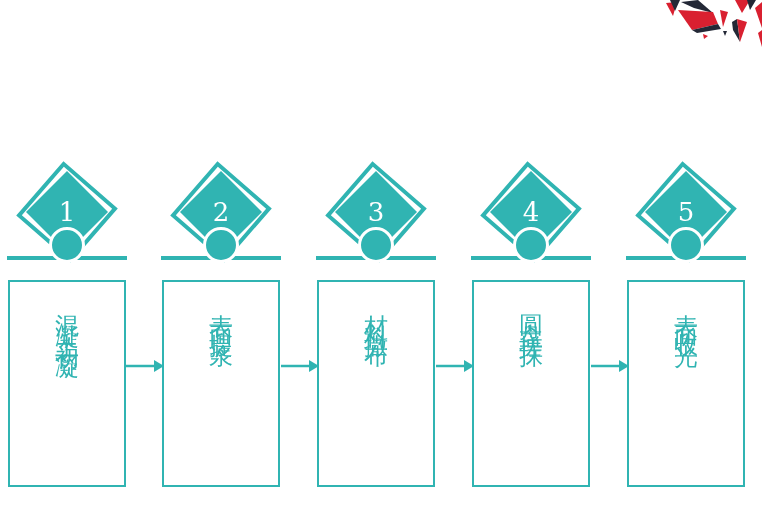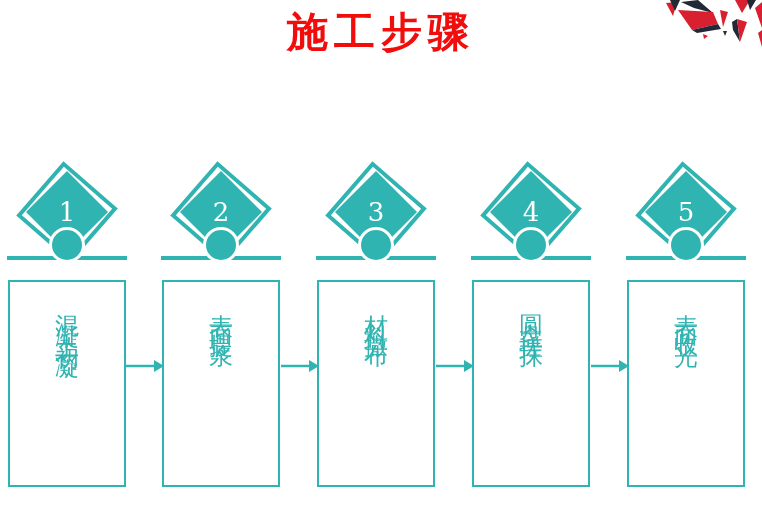--- a/index.html
+++ b/index.html
@@ -94,21 +94,20 @@
   .flow-arrow{position:absolute;top:356px;width:48px;height:20px;}
   .ar-1{left:120px;}.ar-2{left:275px;}.ar-3{left:430px;}.ar-4{left:585px;}
   .flow-arrow line{stroke:var(--accent);stroke-width:2.5;}
   .flow-arrow polygon{fill:var(--accent);}
 </style>
 </head>
 <body>
 
 <div class="canvas">
 
-  <div class="slide-title">施工步骤</div>
 
   <svg class="deco" viewBox="0 0 100 60" aria-hidden="true">
     <polygon class="shard-red" points="4,3 15,2 11,16"></polygon>
     <polygon class="shard-dark" points="8,0 18,0 13,11"></polygon>
     <polygon class="shard-dark" points="19,2 36,0 51,13 32,8"></polygon>
     <polygon class="shard-red" points="16,10 51,12 56,24 30,30"></polygon>
     <polygon class="shard-dark" points="30,30 56,24 59,29 35,33"></polygon>
     <polygon class="shard-red" points="41,34 46,36 42,39"></polygon>
     <polygon class="shard-red" points="58,10 66,12 61,27"></polygon>
     <polygon class="shard-dark" points="61,31 65,31 63,36"></polygon>

